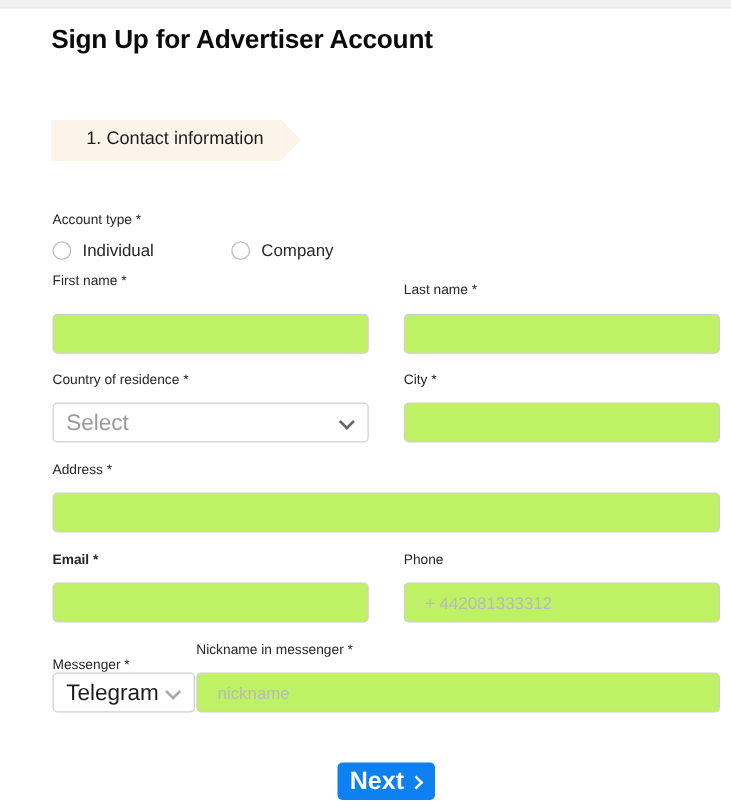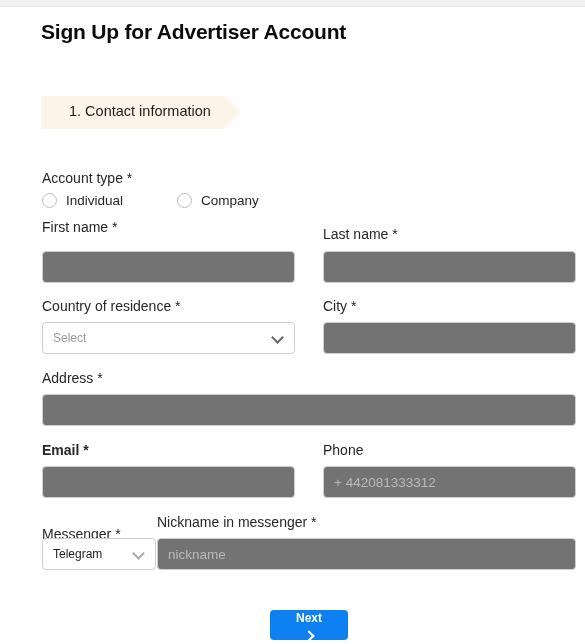--- a/index.html
+++ b/index.html
@@ -87,55 +87,55 @@
   }
 
   
   .form {
     position: absolute;
     left: 0; top: 0;
     width: 585px;
   }
   .field-label {
     position: absolute;
-    font-size: 14px;
+    font-size: 11px;
     color: #262626;
     white-space: nowrap;
   }
   .field-label .req {
     color: #262626;
   }
   .input {
     position: absolute;
     box-sizing: border-box;
     border: 1px solid #cfcfcf;
     border-radius: 4px;
-    background: #737373;
+    background: #bef264;
     height: 32px;
     font-size: 13.5px;
     font-family: "Liberation Sans", sans-serif;
     color: #1c1c1c;
-    padding: 0 10px;
+    padding: 0 16px;
     outline: none;
   }
   .input::placeholder {
     color: #b9b9b9;
   }
   .select-box {
     position: absolute;
     box-sizing: border-box;
     border: 1px solid #cfcfcf;
     border-radius: 4px;
     background: #ffffff;
     height: 32px;
     display: flex;
     align-items: center;
     justify-content: space-between;
     padding: 4px 10px;
-    font-size: 12px;
+    font-size: 18px;
     cursor: pointer;
   }
   .select-value.placeholder { color: #9a9a9a; }
   .select-value.filled { color: #1c1c1c; }
   .chev {
     display: inline-block;
     width: 12px;
     height: 12px;
     position: relative;
     flex: none;
@@ -156,20 +156,21 @@
     border-bottom-color: #a8a8a8;
   }
 
   
   .radio-row {
     position: absolute;
     left: 42px;
     top: 186px;
     display: flex;
     align-items: center;
+    gap: 8px;
   }
   .radio-item {
     display: flex;
     align-items: center;
     cursor: pointer;
   }
   .radio-dot {
     width: 15px;
     height: 15px;
     border: 1px solid #bdbdbd;
@@ -189,30 +190,29 @@
   .next-btn {
     position: absolute;
     left: 270px;
     top: 603px;
     width: 78px;
     height: 30px;
     background: #0d80f2;
     border: none;
     border-radius: 4px;
     color: #ffffff;
-    font-size: 12px;
+    font-size: 20px;
     font-weight: bold;
     font-family: "Liberation Sans", sans-serif;
     cursor: pointer;
     display: flex;
     align-items: center;
     justify-content: center;
     gap: 6px;
     padding: 0;
-    flex-direction: column;
   }
   .next-chev {
     display: inline-block;
     width: 9px;
     height: 9px;
     position: relative;
   }
   .next-chev:before {
     content: "";
     position: absolute;

